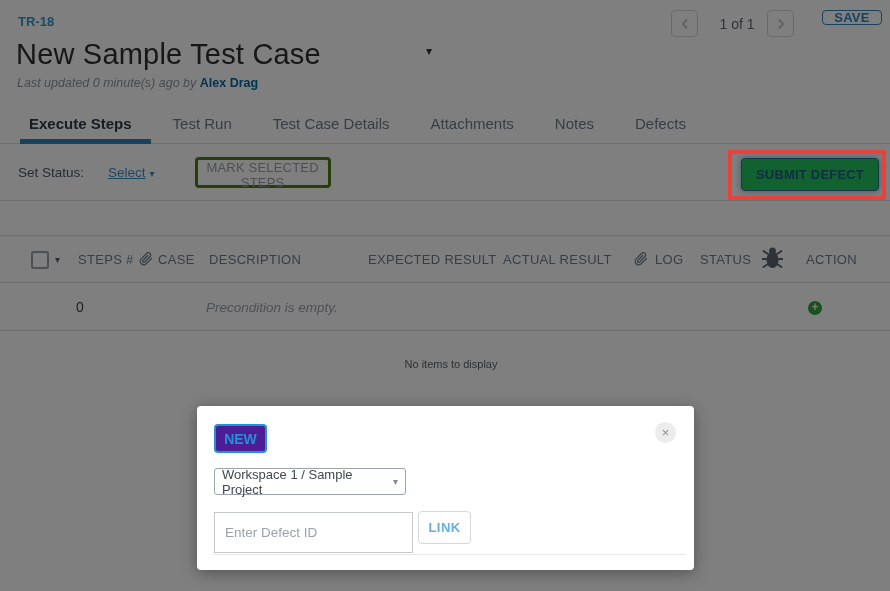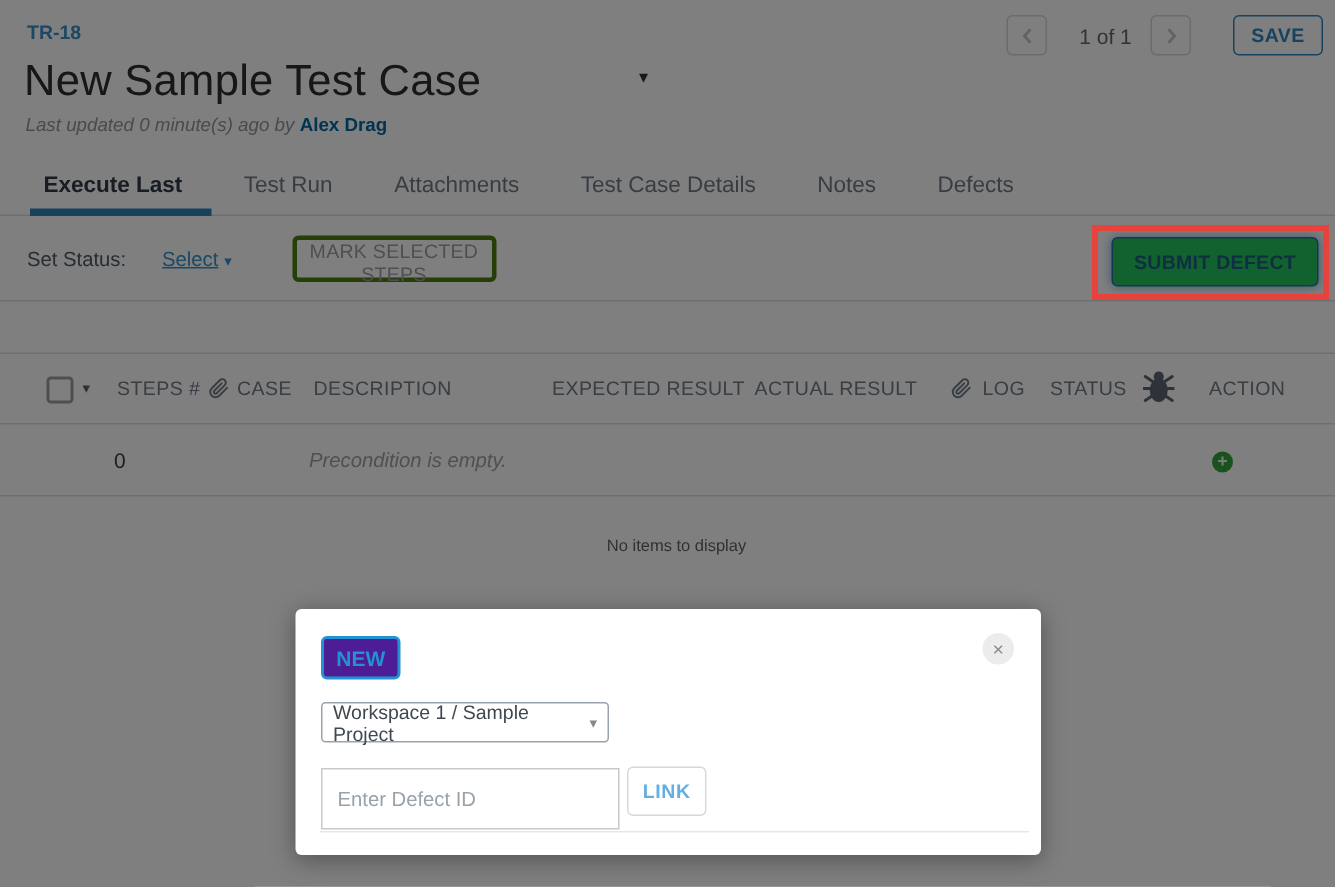--- a/index.html
+++ b/index.html
@@ -14,21 +14,21 @@
   .title-caret { position:absolute; left:426px; top:44px; font-size:12px; color:#333; cursor:pointer; }
   .subtitle { position:absolute; left:17px; top:76px; font-size:12.5px; font-style:italic; color:#8f979e; }
   .subtitle b { color:#0369a1; font-style:normal; cursor:pointer; }
   .nav-btn {
     position:absolute; top:10px; width:27px; height:27px; background:#fff;
     border:1px solid #d2d6da; border-radius:4px; display:flex; align-items:center; justify-content:center;
   }
   .nav-prev { left:671px; } .nav-next { left:767px; }
   .nav-count { position:absolute; left:705px; top:16px; width:64px; text-align:center; font-size:14px; color:#5f6670; }
   .save-btn {
-    position:absolute; left:822px; top:10px; width:60px; height:27px; background:#fff;
+    position:absolute; left:822px; top:10px; width:60px; height:15px; background:#fff;
     border:1px solid #2e86c1; border-radius:4px; color:#2e86c1; font-weight:bold; font-size:13px;
     display:flex; align-items:center; justify-content:center; letter-spacing:.3px; cursor:pointer;
   }
   
   .tabs {
     position:absolute; top:106px; left:0; right:0; height:38px;
     border-bottom:1px solid #d9dde0; display:flex; align-items:flex-end;
     padding-left:29px; gap:41px; font-size:15px; color:#6f7b87;
   }
   .tab { padding-bottom:11px; cursor:pointer; white-space:nowrap; }
@@ -132,24 +132,24 @@
   </div>
   <div class="nav-count">1 of 1</div>
   <div class="nav-btn nav-next">
     <svg width="8" height="12" viewBox="0 0 8 12">
         <polyline points="2,1.5 6,6 2,10.5" fill="none" stroke="#c2c6ca" stroke-width="2"></polyline>
       </svg>
   </div>
   <div class="save-btn">SAVE</div>
 
   <div class="tabs">
-    <div class="tab active">Execute Last</div>
+    <div class="tab active">Execute Steps</div>
     <div class="tab">Test Run</div>
+    <div class="tab">Test Case Details</div>
     <div class="tab">Attachments</div>
-    <div class="tab">Test Case Details</div>
     <div class="tab">Notes</div>
     <div class="tab">Defects</div>
   </div>
 
   <div class="toolbar">
     <span class="set-status-label">Set Status:</span>
     <span class="select-link"><span>Select</span><span class="caret">▾</span></span>
     <button class="mark-btn">MARK SELECTED STEPS</button>
     <button class="submit-defect-btn">SUBMIT DEFECT</button>
   </div>

